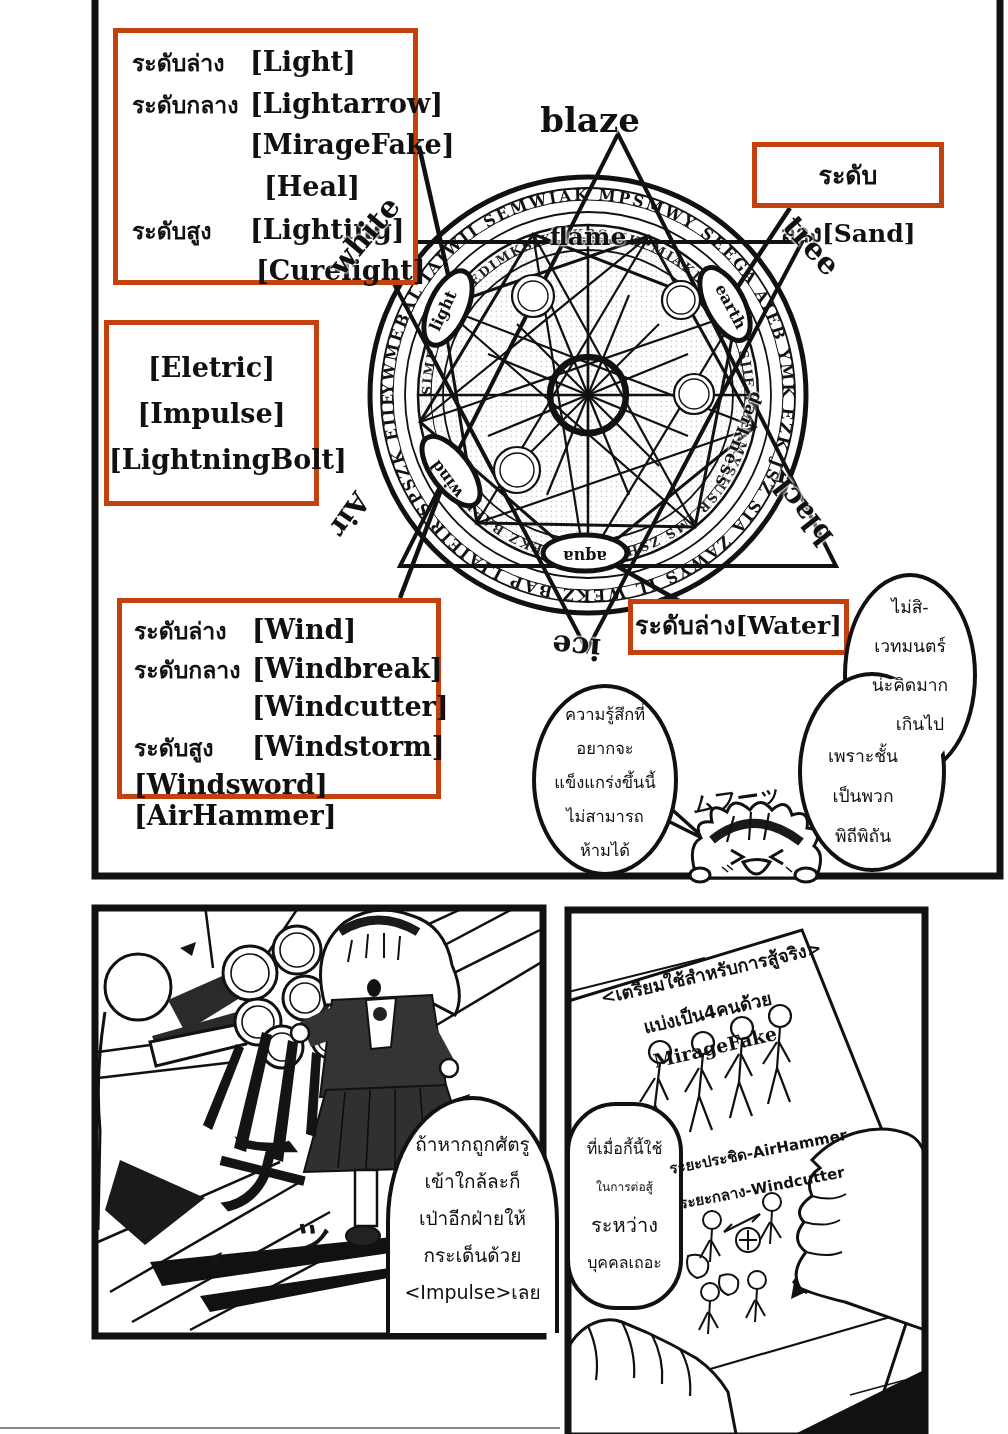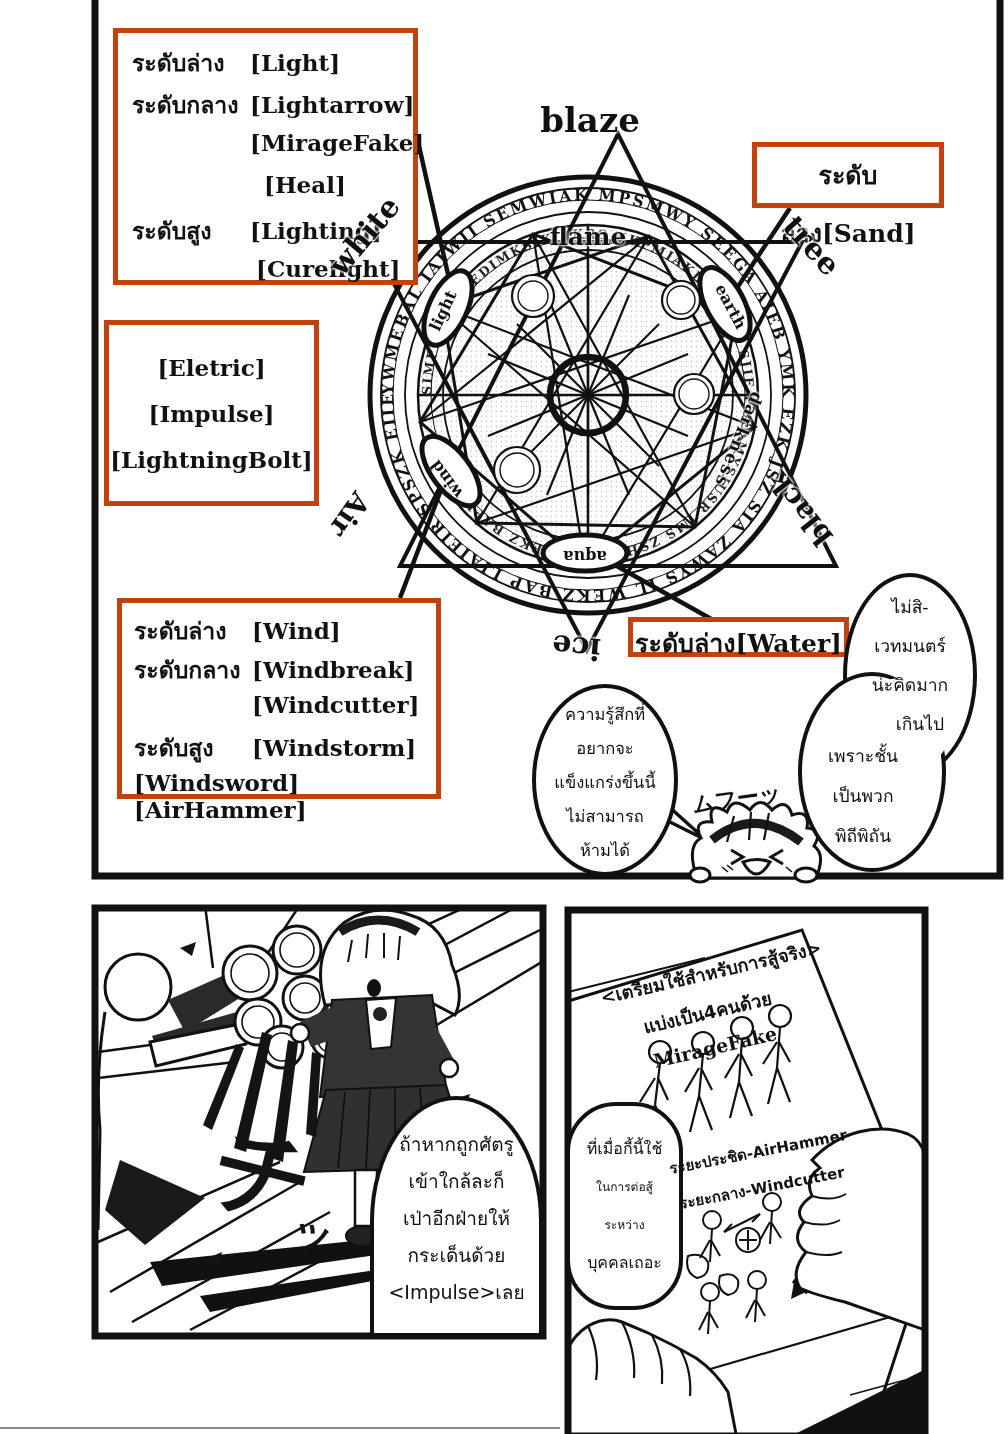--- a/index.html
+++ b/index.html
@@ -5,21 +5,21 @@
   html,body{margin:0;padding:0;background:#fff;}
   #root{position:relative;width:1008px;height:1434px;background:#fff;overflow:hidden;
         font-family:"DejaVu Sans","Liberation Sans",sans-serif;color:#111;}
   .abs{position:absolute;}
   svg{display:block;}
   
   .sbox{position:absolute;background:#fff;border:5px solid #c2410c;box-sizing:border-box;}
   .srow{display:flex;align-items:baseline;}
   .slabel{font-weight:bold;font-size:23px;width:118px;flex:none;
           font-family:"DejaVu Sans","Liberation Sans",sans-serif;}
-  .sval{font-weight:bold;font-size:23px;font-family:"DejaVu Serif","Liberation Serif",serif;}
+  .sval{font-weight:bold;font-size:27px;font-family:"DejaVu Serif","Liberation Serif",serif;}
   .scenter{text-align:center;font-weight:bold;font-size:25px;
            font-family:"DejaVu Serif","Liberation Serif",serif;}
   
   .bubble{position:absolute;background:#fff;border:4px solid #111;box-sizing:border-box;text-align:center;}
   .bline{font-size:17.5px;line-height:36px;white-space:nowrap;}
   
   .mcword{position:absolute;font-family:"DejaVu Serif","Liberation Serif",serif;
           font-weight:bold;color:#111;white-space:nowrap;
           text-shadow:0 0 3px #fff,0 0 3px #fff,0 0 3px #fff;}
   .sfx{position:absolute;font-weight:bold;white-space:nowrap;}
@@ -306,21 +306,21 @@
       </div>
     <div class="srow" style="height:39px;">
         <span class="slabel">ระดับสูง</span>
       <span class="sval">[Windstorm]</span>
       </div>
     <div class="srow" style="height:39px;justify-content:center;">
         <span class="sval">[Windsword] [AirHammer]</span>
       </div>
   </div>
 
-  <div class="sbox scenter" style="left:628px;top:617px;width:221px;height:40px;line-height:44px;">
+  <div class="sbox scenter" style="left:628px;top:599px;width:221px;height:56px;line-height:44px;">
     <span>ระดับล่าง[Water]</span>
   </div>
 
   <div class="mcword" style="left:538px;top:100px;width:104px;text-align:center;font-size:34px;">blaze</div>
   <div class="mcword" style="left:318px;top:218px;font-size:30px;transform:rotate(-50deg);">white</div>
   <div class="mcword" style="left:778px;top:228px;font-size:30px;transform:rotate(48deg);">tree</div>
   <div class="mcword" style="left:326px;top:498px;font-size:28px;transform:rotate(125deg);">Air</div>
   <div class="mcword" style="left:758px;top:492px;font-size:28px;transform:rotate(-128deg);">black</div>
   <div class="mcword" style="left:552px;top:630px;font-size:30px;transform:rotate(185deg);">ice</div>
   <div class="mcword" style="left:540px;top:222px;width:96px;text-align:center;font-size:25px;">flame</div>
@@ -344,36 +344,36 @@
     <div class="bline" style="line-height:39px;padding-left:20px;">เกินไป</div>
   </div>
   <div class="abs" style="left:798px;top:736px;width:130px;text-align:center;">
     <div class="bline" style="line-height:40px;">เพราะชั้น</div>
     <div class="bline" style="line-height:40px;">เป็นพวก</div>
     <div class="bline" style="line-height:40px;">พิถีพิถัน</div>
   </div>
 
   <div class="sfx" style="left:692px;top:784px;font-size:22px;transform:rotate(-8deg);">ムフーッ</div>
 
-  <div class="bubble" style="left:370px;top:1096px;width:173px;height:237px;border-bottom:none;
+  <div class="bubble" style="left:386px;top:1096px;width:173px;height:237px;border-bottom:none;
               border-radius:90px 90px 0 0 / 130px 130px 0 0;padding-top:26px;">
     <div class="bline" style="font-size:19px;line-height:37px;">ถ้าหากถูกศัตรู</div>
     <div class="bline" style="font-size:19px;line-height:37px;">เข้าใกล้ละก็</div>
     <div class="bline" style="font-size:19px;line-height:37px;">เป่าอีกฝ่ายให้</div>
     <div class="bline" style="font-size:19px;line-height:37px;">กระเด็นด้วย</div>
     <div class="bline" style="font-size:19px;line-height:37px;">&lt;Impulse&gt;เลย</div>
   </div>
 
   <div class="sfx" style="left:215px;top:1110px;font-size:96px;color:#141414;transform:rotate(14deg);">チ</div>
   <div class="sfx" style="left:292px;top:1205px;font-size:42px;color:#141414;transform:rotate(16deg);">ッ</div>
 
   <div class="bubble" style="left:566px;top:1102px;width:117px;height:208px;border-radius:50px;padding-top:24px;">
     <div class="bline" style="font-size:16px;line-height:38px;">ที่เมื่อกี้นี้ใช้</div>
     <div class="bline" style="font-size:12px;line-height:38px;">ในการต่อสู้</div>
-    <div class="bline" style="font-size:12px;line-height:38px;">ระหว่าง</div>
+    <div class="bline" style="font-size:20px;line-height:38px;">ระหว่าง</div>
     <div class="bline" style="font-size:16px;line-height:38px;">บุคคลเถอะ</div>
   </div>
 
   <div class="papertext" style="left:598px;top:958px;font-size:18px;transform:rotate(-13deg);">&lt;เตรียมใช้สำหรับการสู้จริง&gt;</div>
   <div class="papertext" style="left:642px;top:998px;font-size:18px;transform:rotate(-13deg);">แบ่งเป็น4คนด้วย</div>
   <div class="papertext" style="left:652px;top:1036px;font-size:19px;transform:rotate(-13deg);
               font-family:'DejaVu Serif','Liberation Serif',serif;">MirageFake</div>
   <div class="papertext" style="left:668px;top:1140px;font-size:15px;transform:rotate(-11deg);">ระยะประชิด-AirHammer</div>
   <div class="papertext" style="left:678px;top:1176px;font-size:15px;transform:rotate(-11deg);">ระยะกลาง-Windcutter</div>
 

